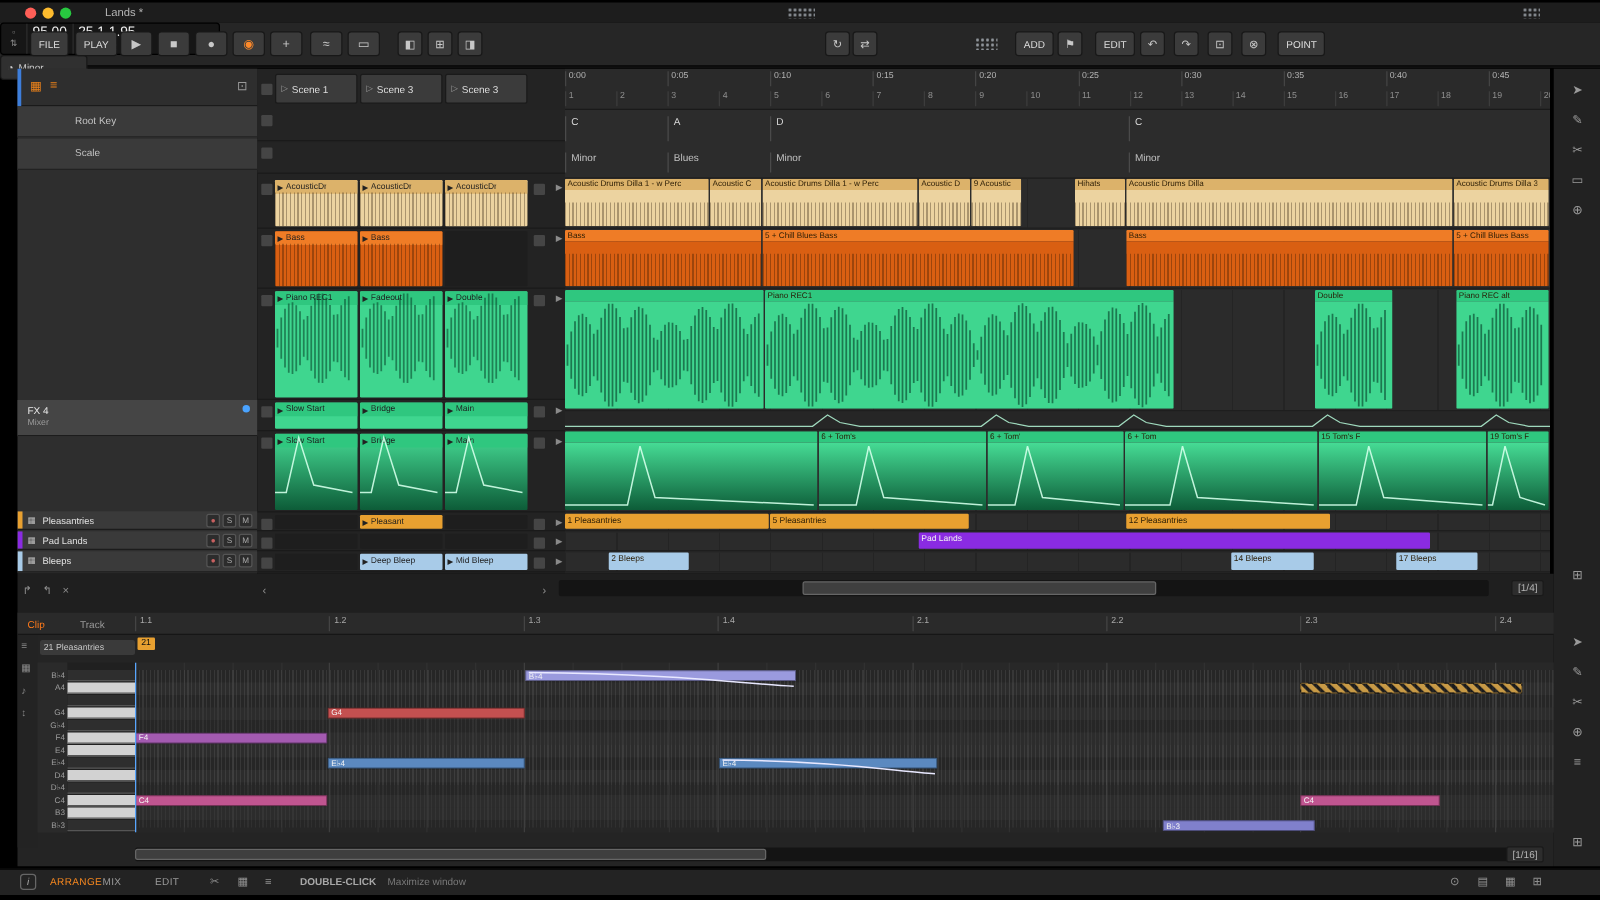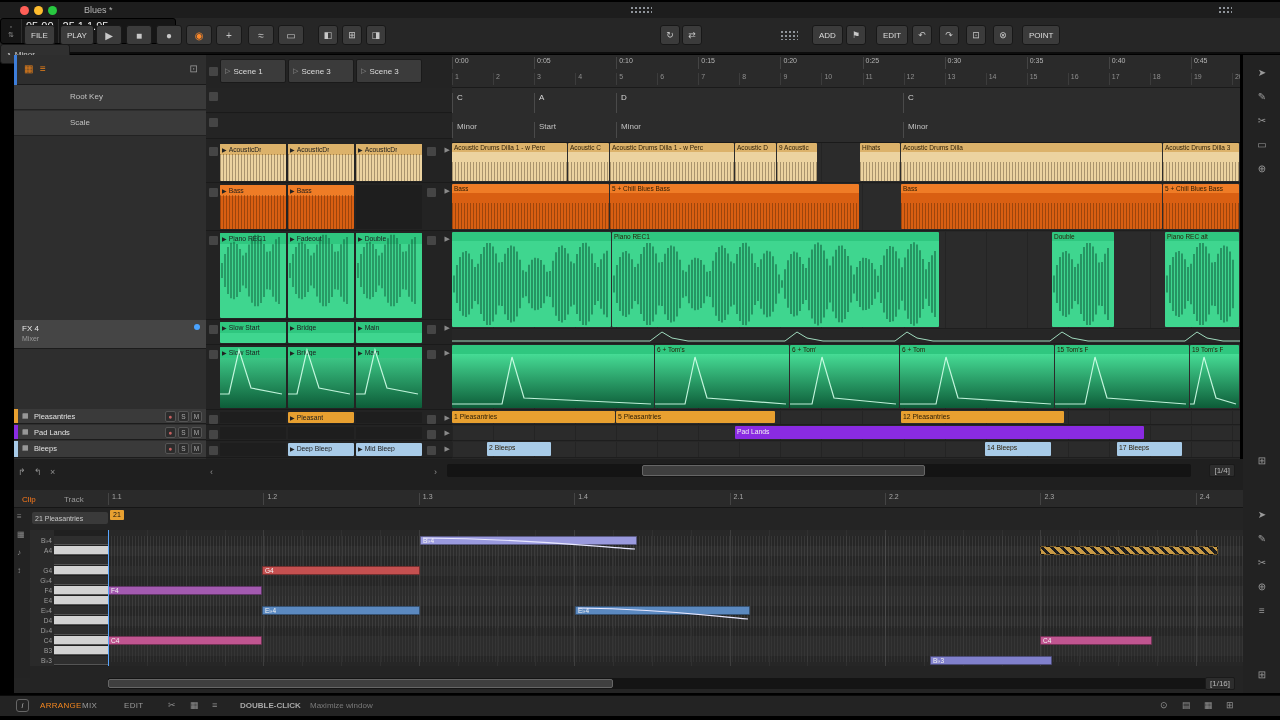--- a/index.html
+++ b/index.html
@@ -38,21 +38,21 @@
   #right-strip{left:1243px;top:55px;width:37px;height:638px;background:#222;}
   #midbar{left:14px;top:459px;width:1229px;height:31px;background:#1f1f1f;}
   #editor{left:14px;top:490px;width:1229px;height:203px;background:#242424;}
   #statusbar{left:0;top:695px;width:1280px;height:21px;background:#232323;border-top:1px solid #0a0a0a;}
 
   
   #lp-header{left:0;top:0;width:192px;height:30px;background:#2e2e2e;border-bottom:1px solid #1a1a1a;}
   .lp-hicon{position:absolute;top:8px;font-size:10px;color:#9a9a9a;}
   #lp-accent{left:0;top:0;width:3px;height:30px;background:#3d7edb;}
   .meta-row{position:absolute;left:0;width:192px;height:25px;background:#3a3a3a;border-bottom:1px solid #222;}
-  .meta-label{position:absolute;left:20px;top:7px;font-size:8px;color:#c2c2c2;padding-left:36px;}
+  .meta-label{position:absolute;left:10px;top:7px;font-size:8px;color:#c2c2c2;padding-left:36px;}
   #left-entries{left:0;top:88px;width:192px;height:316px;}
   .trk{position:absolute;left:0;width:192px;background:#3a3a3a;border-bottom:1px solid #1c1c1c;overflow:hidden;}
   .trk.device{background:#454545;}
   .stripe{position:absolute;left:0;top:0;bottom:0;width:4px;}
   .ticon{position:absolute;left:8px;top:3px;font-size:7px;color:#bbb;}
   .tname{position:absolute;left:20px;top:3px;font-size:7.5px;color:#e2e2e2;max-width:105px;white-space:nowrap;overflow:hidden;text-overflow:ellipsis;}
   .tname2{position:absolute;left:20px;top:12px;font-size:7.5px;color:#e2e2e2;}
   .tctr{position:absolute;right:4px;top:2px;display:flex;gap:2px;}
   .cbtn{width:11px;height:11px;border-radius:2px;background:#2c2c2c;border:1px solid #555;color:#aaa;
         font-size:6.5px;display:flex;align-items:center;justify-content:center;}
@@ -143,21 +143,21 @@
 </style>
 </head>
 <body>
 
 <div id="root">
 
   <div id="titlebar" class="abs">
     <div class="tl abs" style="left:20px;background:#ff5f57;"></div>
     <div class="tl abs" style="left:34px;background:#febc2e;"></div>
     <div class="tl abs" style="left:48px;background:#28c840;"></div>
-    <div id="title-text" class="abs">Blues *</div>
+    <div id="title-text" class="abs">Lands *</div>
     <div class="dots abs" style="left:630px;top:4px;width:22px;height:9px;"></div>
     <div class="dots abs" style="left:1218px;top:4px;width:14px;height:9px;"></div>
   </div>
 
   <div id="transport" class="abs">
     <div class="btn" style="left:24px;">FILE</div>
     <div class="btn" style="left:60px;">PLAY</div>
     <div id="tp-main-icons">
         <div class="ibtn" style="left: 96px;">▶</div>
         <div class="ibtn" style="left: 126px;">■</div>
@@ -493,21 +493,21 @@
         <div class="bmark" style="left: 615.75px;">16</div>
         <div class="bmark" style="left: 656.8px;">17</div>
         <div class="bmark" style="left: 697.85px;">18</div>
         <div class="bmark" style="left: 738.9px;">19</div>
         <div class="bmark" style="left: 779.95px;">20</div>
       </div>
     <div id="arr-keys" class="abs">
         <div class="seckey" style="left: 0px;">C</div>
         <div class="secscale" style="left: 0px;">Minor</div>
         <div class="seckey" style="left: 82px;">A</div>
-        <div class="secscale" style="left: 82px;">Start</div>
+        <div class="secscale" style="left: 82px;">Blues</div>
         <div class="seckey" style="left: 164px;">D</div>
         <div class="secscale" style="left: 164px;">Minor</div>
         <div class="seckey" style="left: 451px;">C</div>
         <div class="secscale" style="left: 451px;">Minor</div>
       </div>
     <div id="arr-rows" class="abs">
         <div class="arow" style="top: 0px; height: 40px;">
           <div class="aclip" style="left: 0px; width: 115px;">
             <div class="ahd" style="background: rgb(220, 178, 106);">
               <div class="aclab">Acoustic Drums Dilla 1 - w Perc</div>

